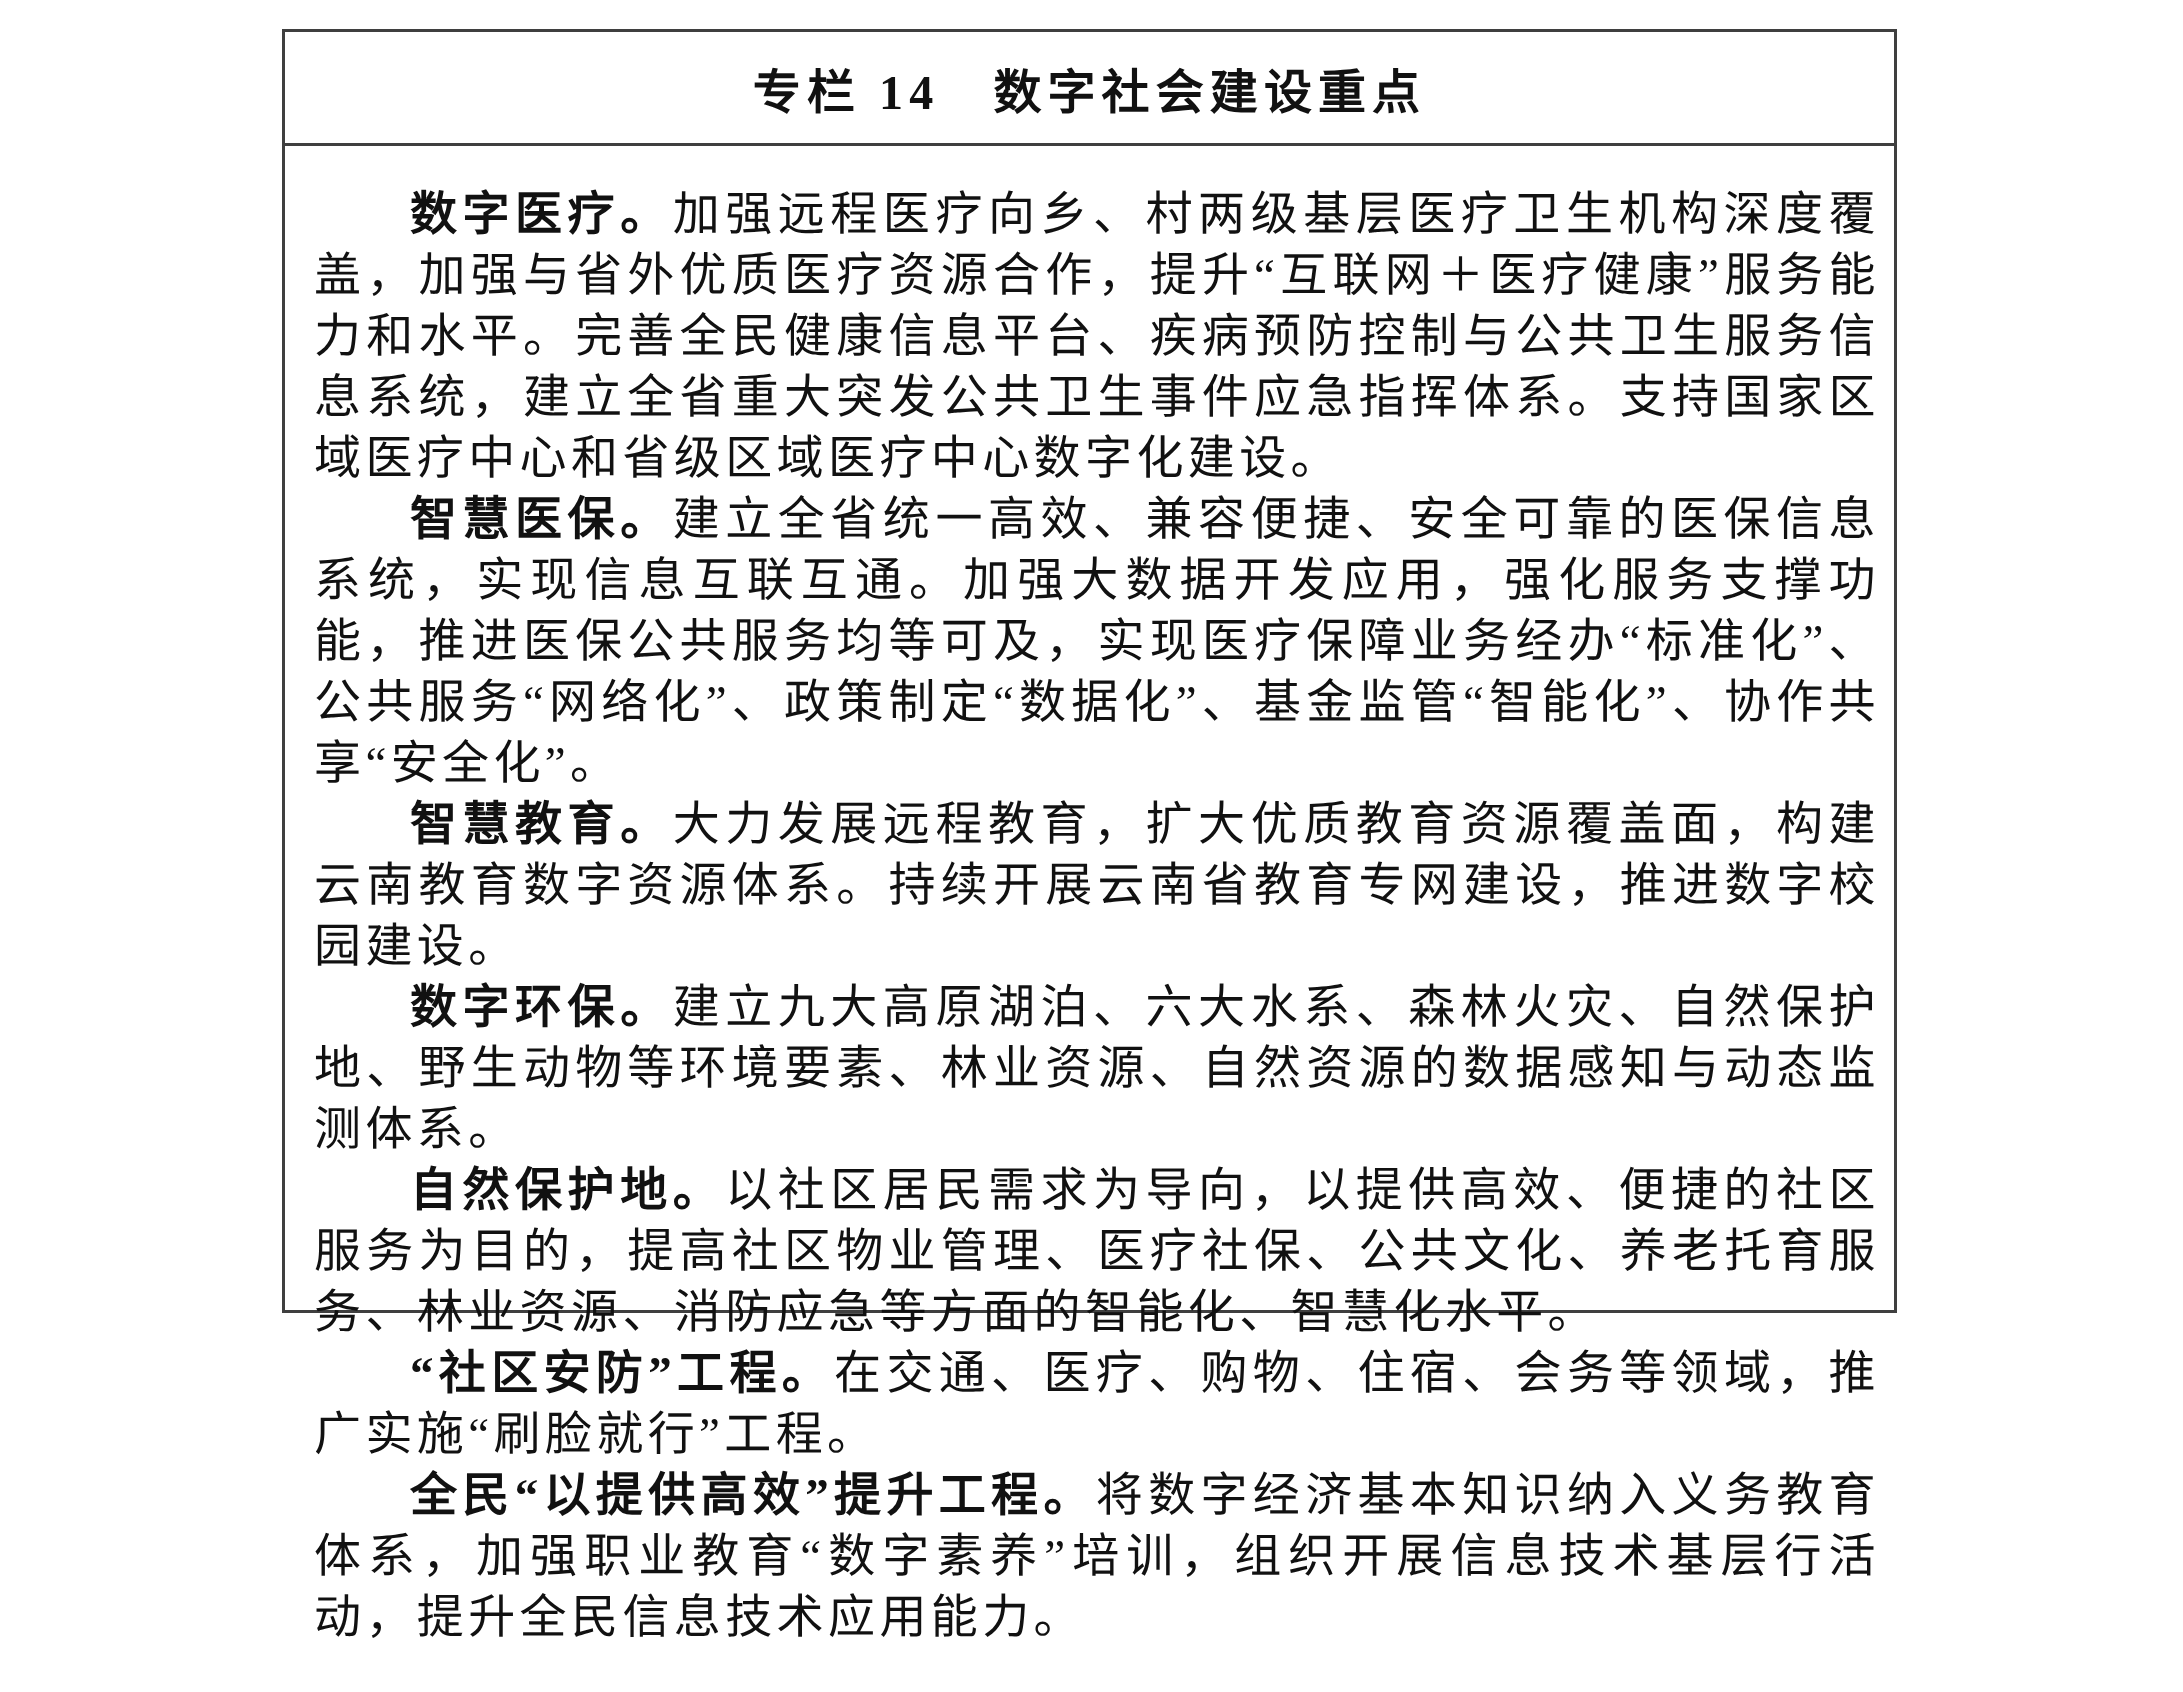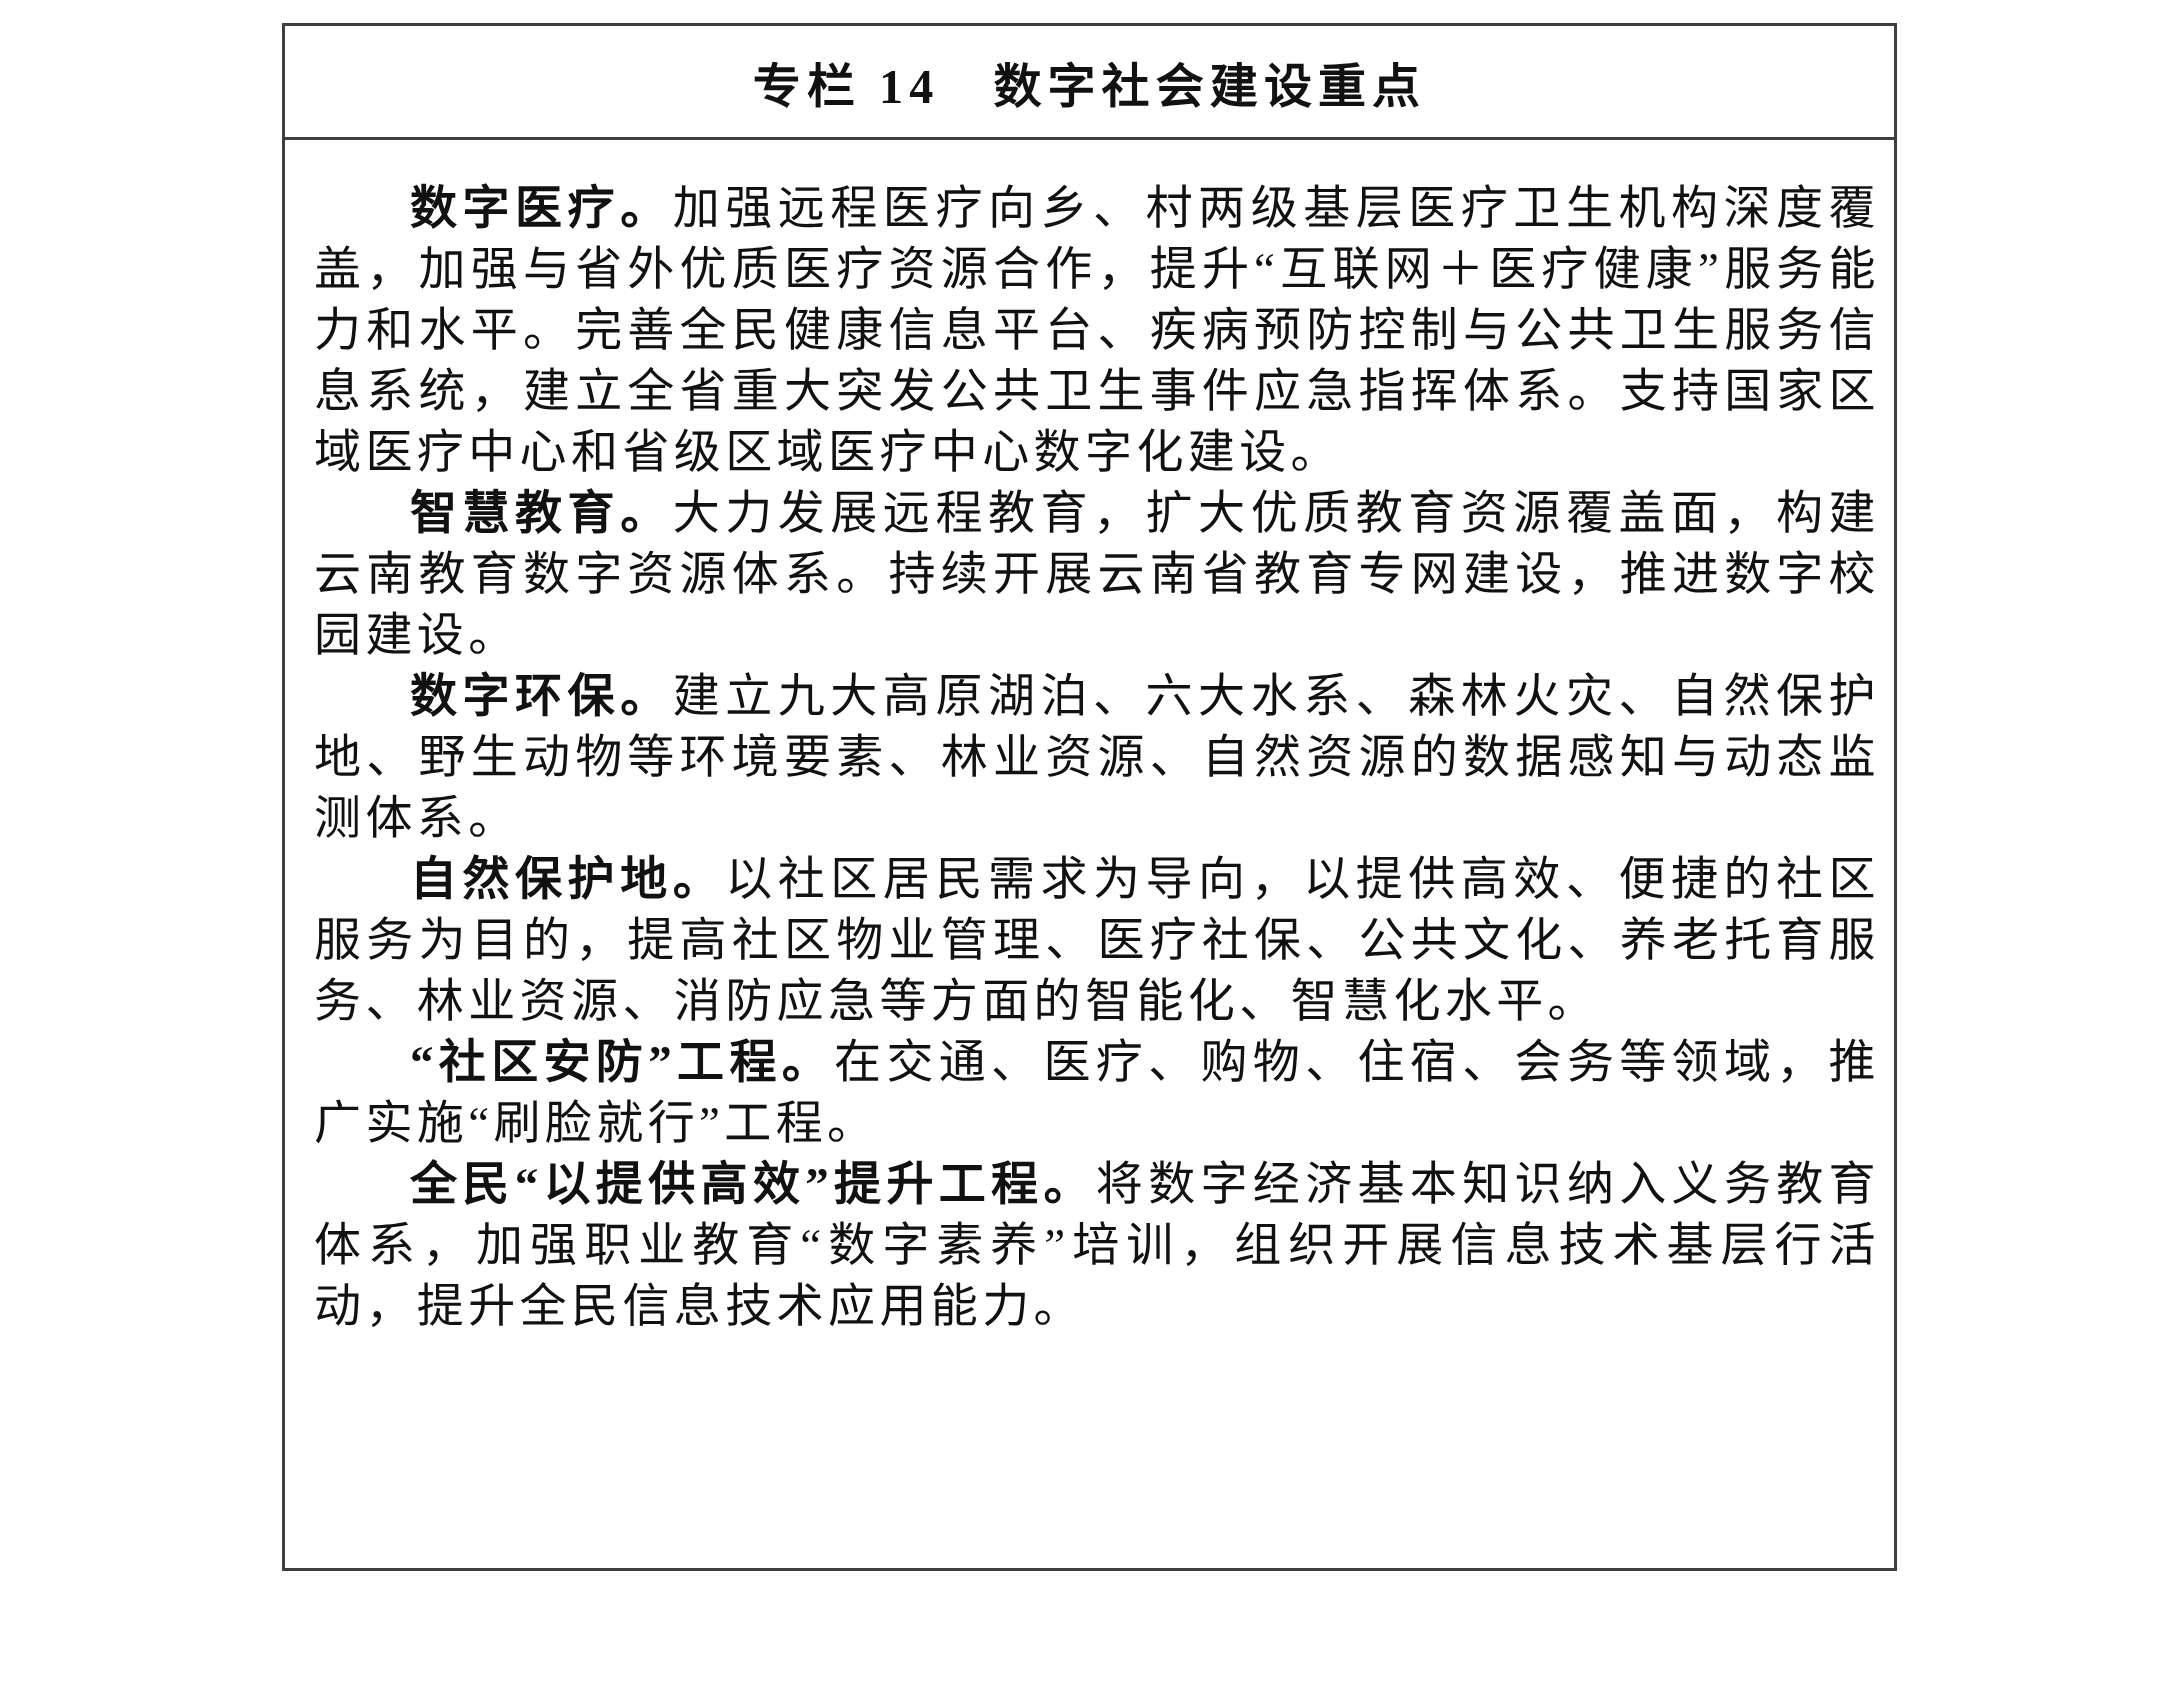--- a/index.html
+++ b/index.html
@@ -11,23 +11,23 @@
     position: relative;
     width: 2184px;
     height: 1693px;
     background: #ffffff;
     font-family: "Liberation Serif", serif;
     color: #111111;
   }
   .panel {
     position: absolute;
     left: 282px;
-    top: 23px;
+    top: 29px;
     width: 1615px;
-    height: 1548px;
+    height: 1284px;
     box-sizing: border-box;
     border: 3.5px solid #3f3f3f;
     background: #ffffff;
   }
   .panel-title {
     box-sizing: border-box;
     height: 114px;
     border-bottom: 3.5px solid #3f3f3f;
     display: flex;
     align-items: center;
@@ -55,20 +55,21 @@
 </style>
 </head>
 <body>
 
 <div class="page" style="color: rgb(17, 17, 17); background: rgb(255, 255, 255);">
   <div class="panel" style="border-color: rgb(63, 63, 63);">
     <div class="panel-title" style="border-bottom-color: rgb(63, 63, 63);">专栏 14　数字社会建设重点</div>
     <div class="panel-body">
 
     <p><strong>数字医疗。</strong><span>加强远程医疗向乡、村两级基层医疗卫生机构深度覆盖，加强与省外优质医疗资源合作，提升“互联网＋医疗健康”服务能力和水平。完善全民健康信息平台、疾病预防控制与公共卫生服务信息系统，建立全省重大突发公共卫生事件应急指挥体系。支持国家区域医疗中心和省级区域医疗中心数字化建设。</span></p>
+        <p><strong>智慧医保。</strong><span>建立全省统一高效、兼容便捷、安全可靠的医保信息系统，实现信息互联互通。加强大数据开发应用，强化服务支撑功能，推进医保公共服务均等可及，实现医疗保障业务经办“标准化”、公共服务“网络化”、政策制定“数据化”、基金监管“智能化”、协作共享“安全化”。</span></p>
         <p><strong>智慧教育。</strong><span>大力发展远程教育，扩大优质教育资源覆盖面，构建云南教育数字资源体系。持续开展云南省教育专网建设，推进数字校园建设。</span></p>
         <p><strong>数字环保。</strong><span>建立九大高原湖泊、六大水系、森林火灾、自然保护地、野生动物等环境要素、林业资源、自然资源的数据感知与动态监测体系。</span></p>
         <p><strong>自然保护地。</strong><span>以社区居民需求为导向，以提供高效、便捷的社区服务为目的，提高社区物业管理、医疗社保、公共文化、养老托育服务、林业资源、消防应急等方面的智能化、智慧化水平。</span></p>
         <p><strong>“社区安防”工程。</strong><span>在交通、医疗、购物、住宿、会务等领域，推广实施“刷脸就行”工程。</span></p>
         <p><strong>全民“以提供高效”提升工程。</strong><span>将数字经济基本知识纳入义务教育体系，加强职业教育“数字素养”培训，组织开展信息技术基层行活动，提升全民信息技术应用能力。</span></p>
       </div>
   </div>
 </div>
 
 

